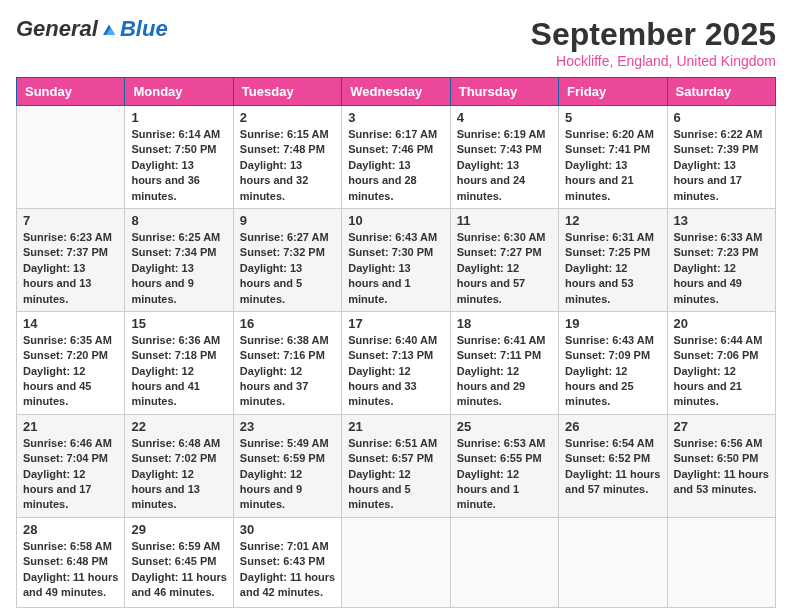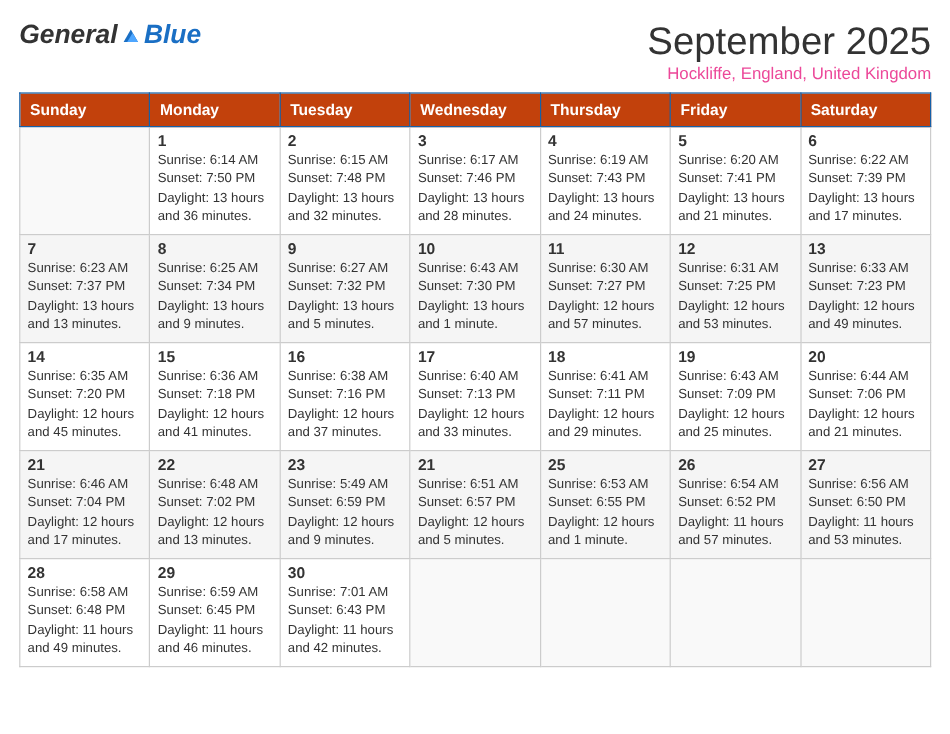--- a/index.html
+++ b/index.html
@@ -36,33 +36,33 @@
       height: 18px;
       margin-left: 2px;
       margin-right: 2px;
     }
     .title-block {
       text-align: right;
     }
     .month-title {
       font-size: 32px;
       color: #333;
-      font-weight: normal;
+      font-weight: bold;
     }
     .location-title {
       font-size: 14px;
       color: #ec4899;
     }
     .calendar {
       width: 100%;
       border-collapse: collapse;
       border: 1px solid #ccc;
     }
     .calendar th {
-      background-color: #c2410c;
+      background-color: #ec4899;
       color: #fff;
       text-align: left;
       padding: 6px 8px;
       font-size: 13px;
       border: 1px solid #1560a8;
     }
     .calendar td {
       border: 1px solid #ccc;
       vertical-align: top;
       padding: 4px 6px;
@@ -72,20 +72,21 @@
       width: 108px;
     }
     .day-number {
       font-size: 13px;
       font-weight: bold;
       display: block;
       margin-bottom: 2px;
     }
     .day-info {
       line-height: 1.4;
+      font-weight: bold;
     }
     .empty-cell {
       background: #f9f9f9;
     }
     .row-shaded td {
       background: #f5f5f5;
     }
   </style>
 </head>
 <body>

